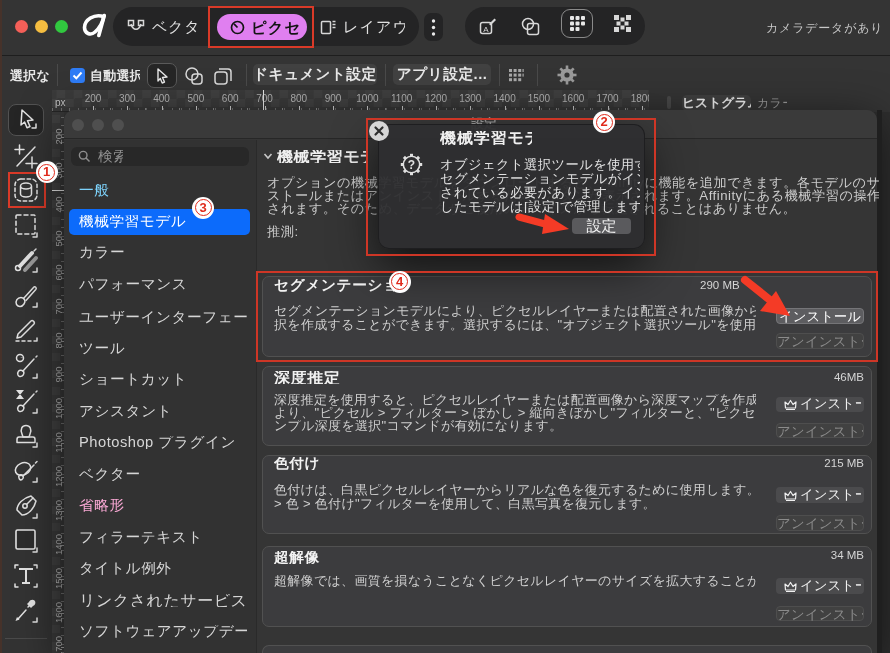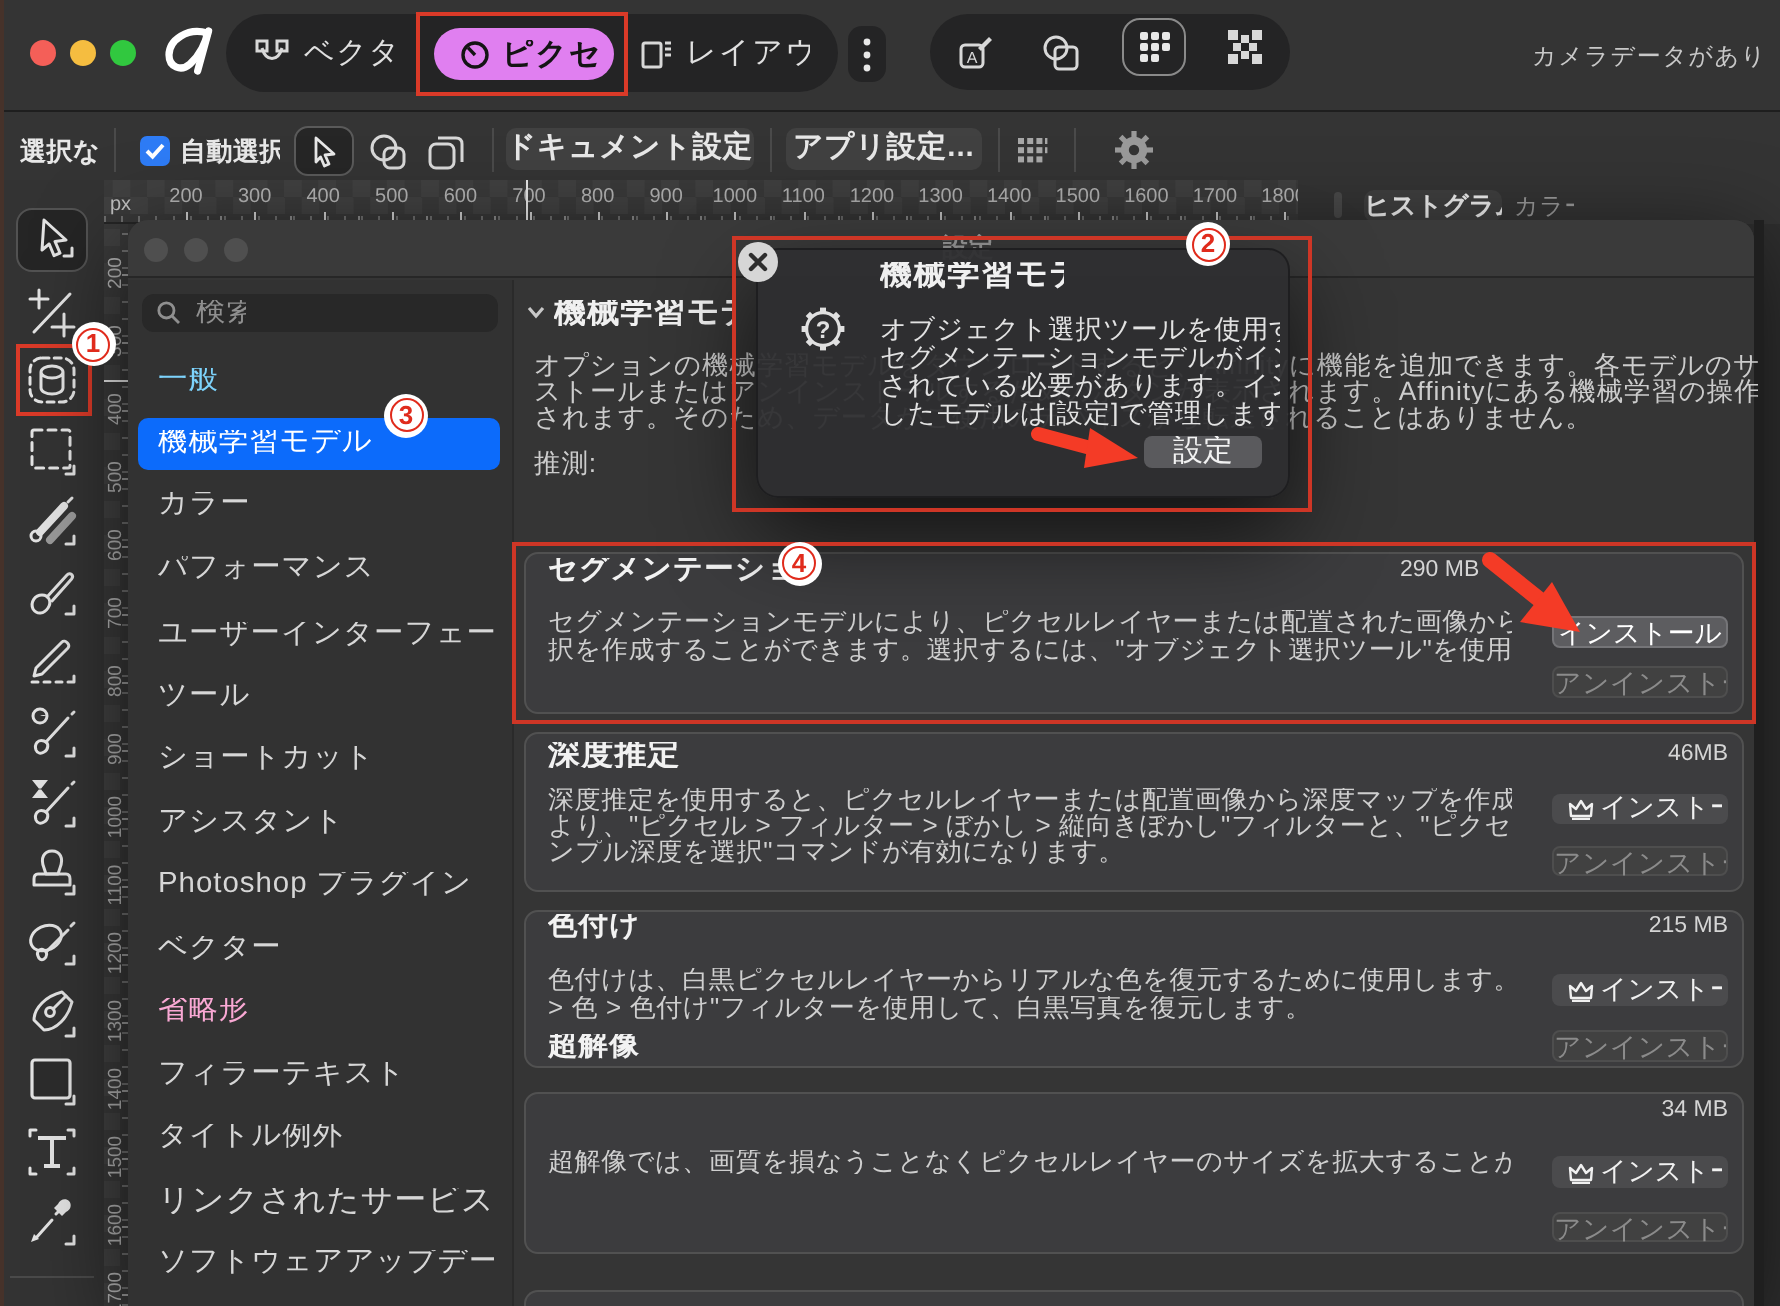--- a/index.html
+++ b/index.html
@@ -465,21 +465,21 @@
 <div class="abs" style="left:776px;top:487px;width:88px;height:15.5px;background:#4b4b4d;border-radius:4px;">
       <svg width="13" height="11" viewBox="0 0 13 11" style="position:absolute;left:8px;top:2.5px;">
         <path d="M1.5 9 L1 3 L4 5.5 L6.5 1.5 L9 5.5 L12 3 L11.5 9 Z M2 10.5 h9" fill="none" stroke="#f0f0f0" stroke-width="1.2" stroke-linejoin="round"></path>
       </svg>
       <div class="abs" style="left:24px;top:1.5px;width:61px;overflow:hidden;font-size:13.4px;line-height:12.5px;color:#f0f0f0;">インストール</div>
     </div>
 <div class="abs" style="left:776px;top:515px;width:88px;height:15.5px;background:#414141;border:1px solid #4e4e4e;border-radius:4px;">
       <div class="abs" style="left:0;top:1px;width:86px;overflow:hidden;text-align:center;font-size:13.4px;line-height:13.5px;letter-spacing:0.25px;color:#8b8b8b;">アンインストール</div>
     </div>
 <div class="abs" style="left:262px;top:546px;width:610px;height:81px;background:#3c3c3e;border:1px solid #515151;border-radius:7px;"></div>
-<div class="abs" style="left:274px;top:517px;width:120px;overflow:hidden;font-size:14.7px;line-height:13px;letter-spacing:0.6px;font-weight:bold;color:#f2f2f2;">超解像</div>
+<div class="abs" style="left:274px;top:551px;width:120px;overflow:hidden;font-size:14.7px;line-height:13px;letter-spacing:0.6px;font-weight:bold;color:#f2f2f2;">超解像</div>
     <div class="abs" style="left:700px;top:548.5px;width:164px;text-align:right;font-size:11.5px;color:#d5d5d5;">34 MB</div>
 <div class="abs" style="left:274px;top:574.5px;width:482px;overflow:hidden;font-size:13px;line-height:12px;letter-spacing:0.3px;color:#cfcfcf;">超解像では、画質を損なうことなくピクセルレイヤーのサイズを拡大することができます。" Pixel &gt;</div>
 <div class="abs" style="left:776px;top:578px;width:88px;height:15.5px;background:#4b4b4d;border-radius:4px;">
       <svg width="13" height="11" viewBox="0 0 13 11" style="position:absolute;left:8px;top:2.5px;">
         <path d="M1.5 9 L1 3 L4 5.5 L6.5 1.5 L9 5.5 L12 3 L11.5 9 Z M2 10.5 h9" fill="none" stroke="#f0f0f0" stroke-width="1.2" stroke-linejoin="round"></path>
       </svg>
       <div class="abs" style="left:24px;top:1.5px;width:61px;overflow:hidden;font-size:13.4px;line-height:12.5px;color:#f0f0f0;">インストール</div>
     </div>
 <div class="abs" style="left:776px;top:605.5px;width:88px;height:15.5px;background:#414141;border:1px solid #4e4e4e;border-radius:4px;">
       <div class="abs" style="left:0;top:1px;width:86px;overflow:hidden;text-align:center;font-size:13.4px;line-height:13.5px;letter-spacing:0.25px;color:#8b8b8b;">アンインストール</div>

